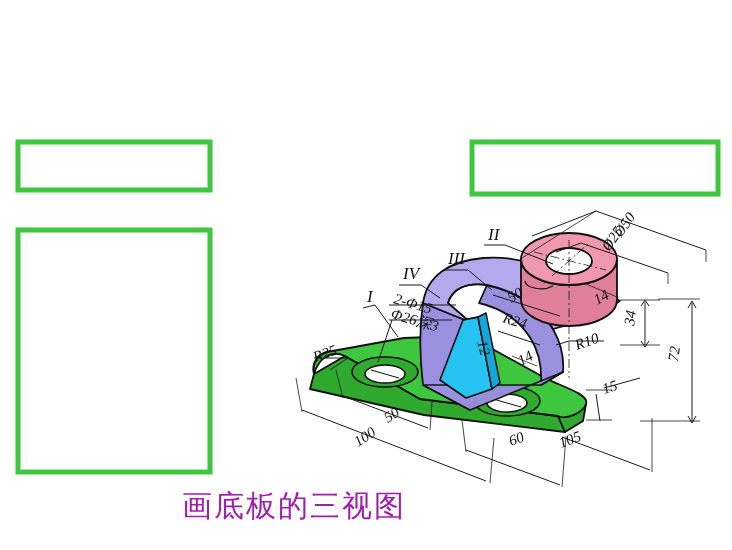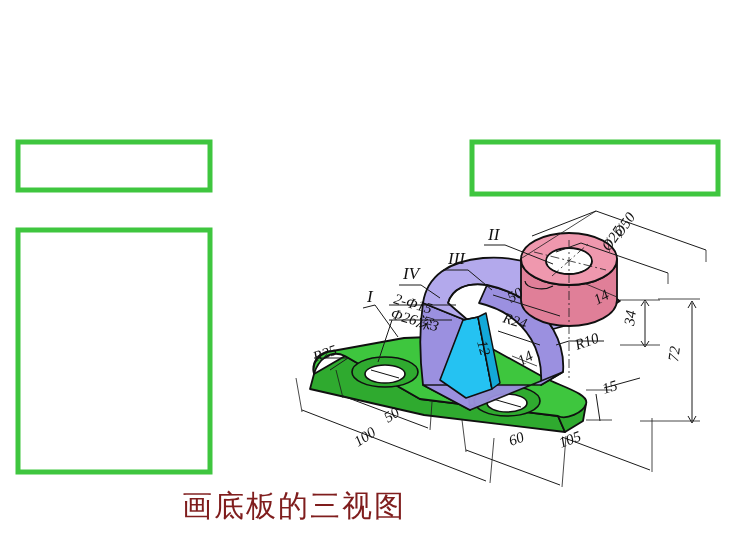--- a/index.html
+++ b/index.html
@@ -22,21 +22,21 @@
   }
   .title-zh {
     position: absolute;
     left: 0;
     top: 486px;
     width: 588px;
     text-align: center;
     font-family: "DejaVu Sans", sans-serif;
     font-size: 30px;
     letter-spacing: 2px;
-    color: #7f1d1d;
+    color: #a21caf;
     white-space: nowrap;
   }
   svg { display: block; }
   text {
     font-family: "Liberation Serif", serif;
     fill: #111;
   }
   .dimtext { font-size: 15px; font-style: italic; }
   .roman { font-size: 17px; font-style: italic; }
   .leader, .dimline, .extline, .centerline {

